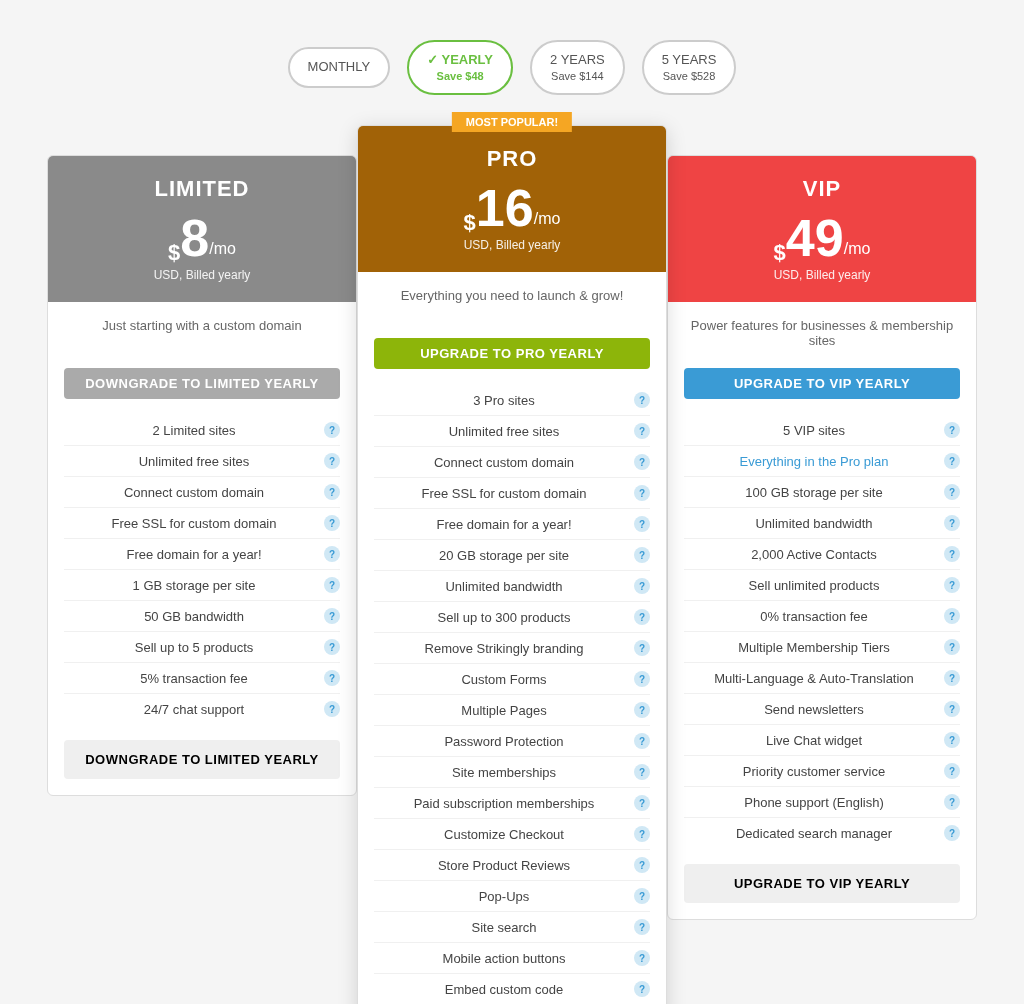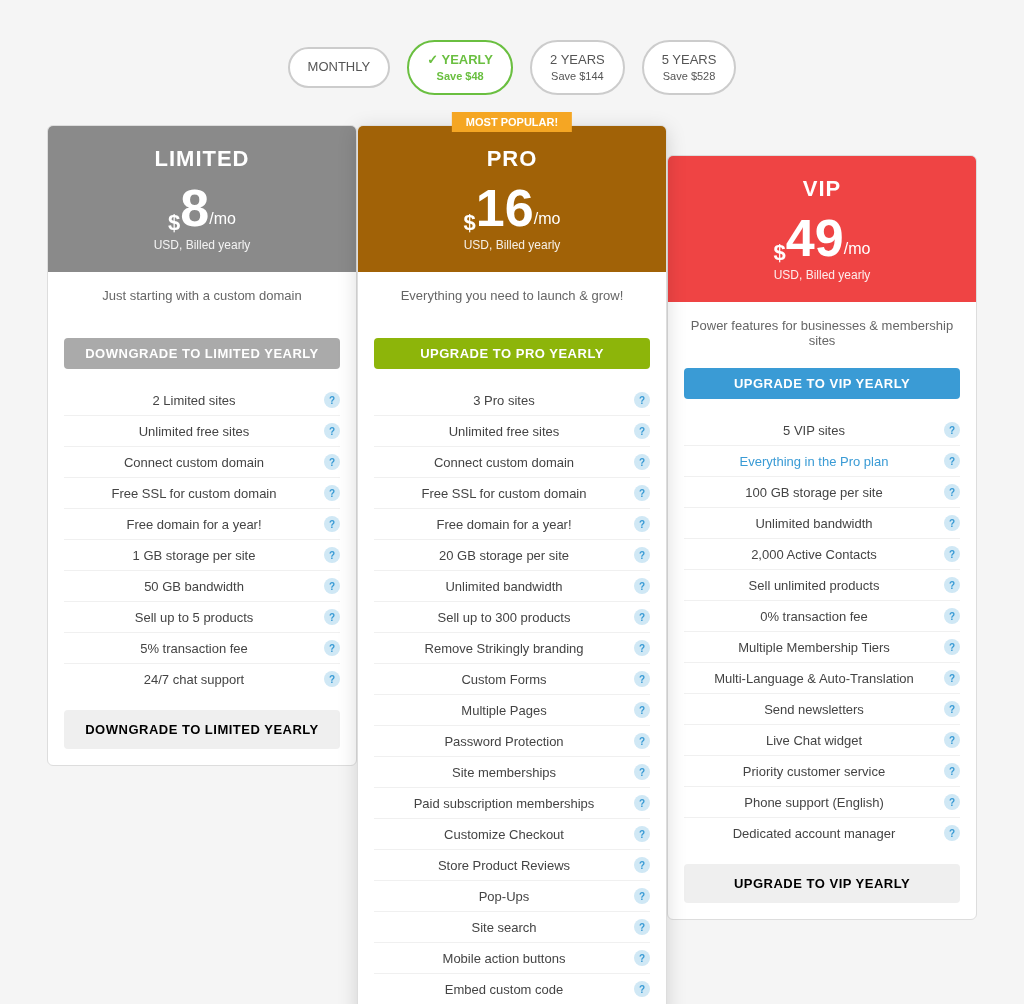--- a/index.html
+++ b/index.html
@@ -47,20 +47,21 @@
     }
     .plan-card {
       background: white;
       border: 1px solid #ddd;
       border-radius: 6px;
       overflow: visible;
       width: 310px;
       position: relative;
     }
     .plan-card.limited {
+      margin-top: 30px;
     }
     .plan-card.pro {
       z-index: 2;
       box-shadow: 0 4px 20px rgba(0,0,0,0.15);
     }
     .plan-card.vip {
       margin-top: 30px;
     }
     .most-popular-badge {
       position: absolute;
@@ -453,21 +454,21 @@
           </li>
         <li class="feature-item">
             <span class="feature-text">Priority customer service</span>
             <span class="question-icon">?</span>
           </li>
         <li class="feature-item">
             <span class="feature-text">Phone support (English)</span>
             <span class="question-icon">?</span>
           </li>
         <li class="feature-item">
-            <span class="feature-text">Dedicated account manager</span>
+            <span class="feature-text">Dedicated search manager</span>
             <span class="question-icon">?</span>
           </li>
       </ul>
       <button class="cta-btn-bottom vip-btn">UPGRADE TO VIP YEARLY</button>
     </div>
   </div>
 
 </div>
 
 </body></html>

